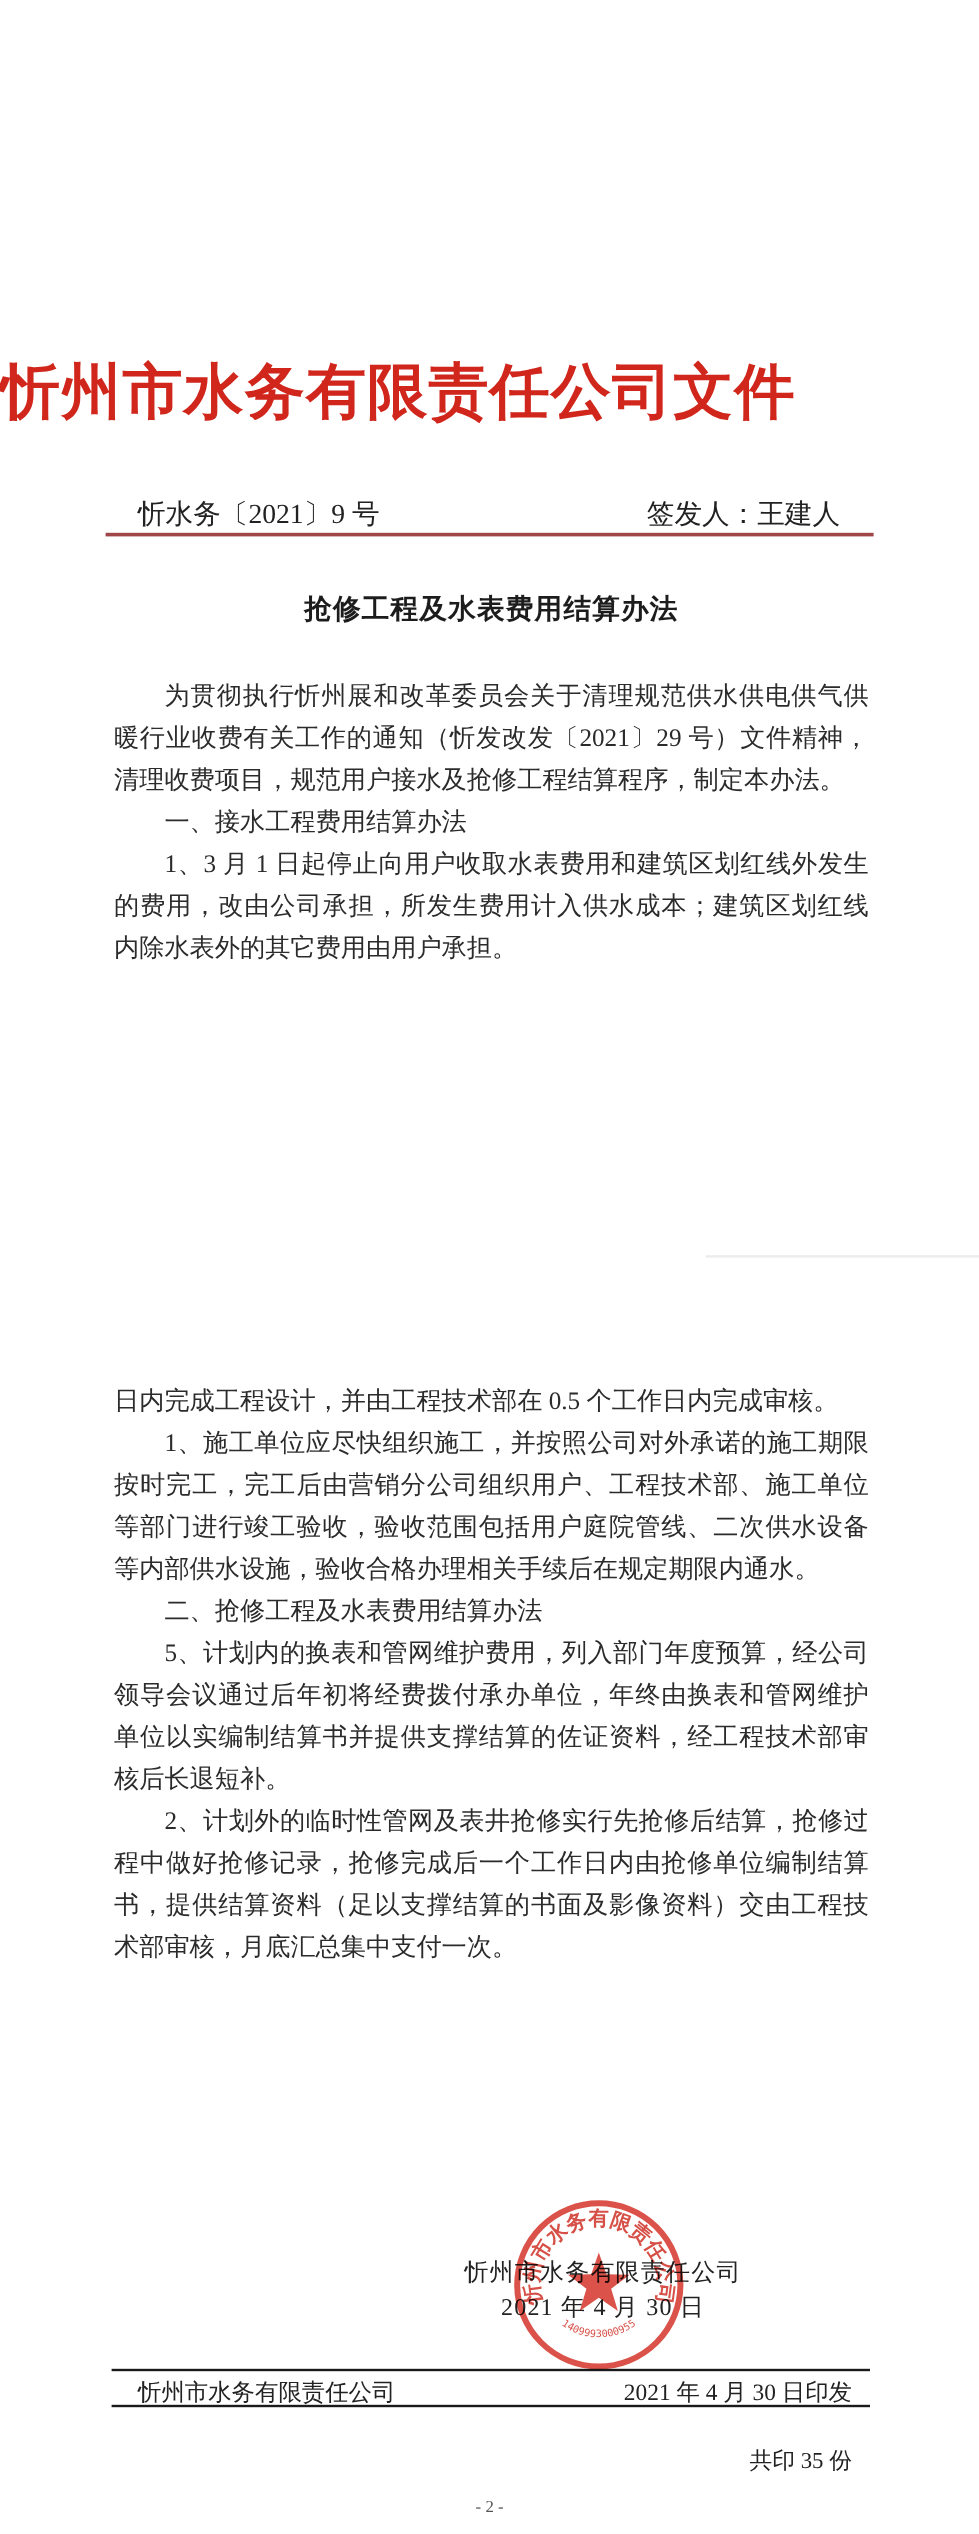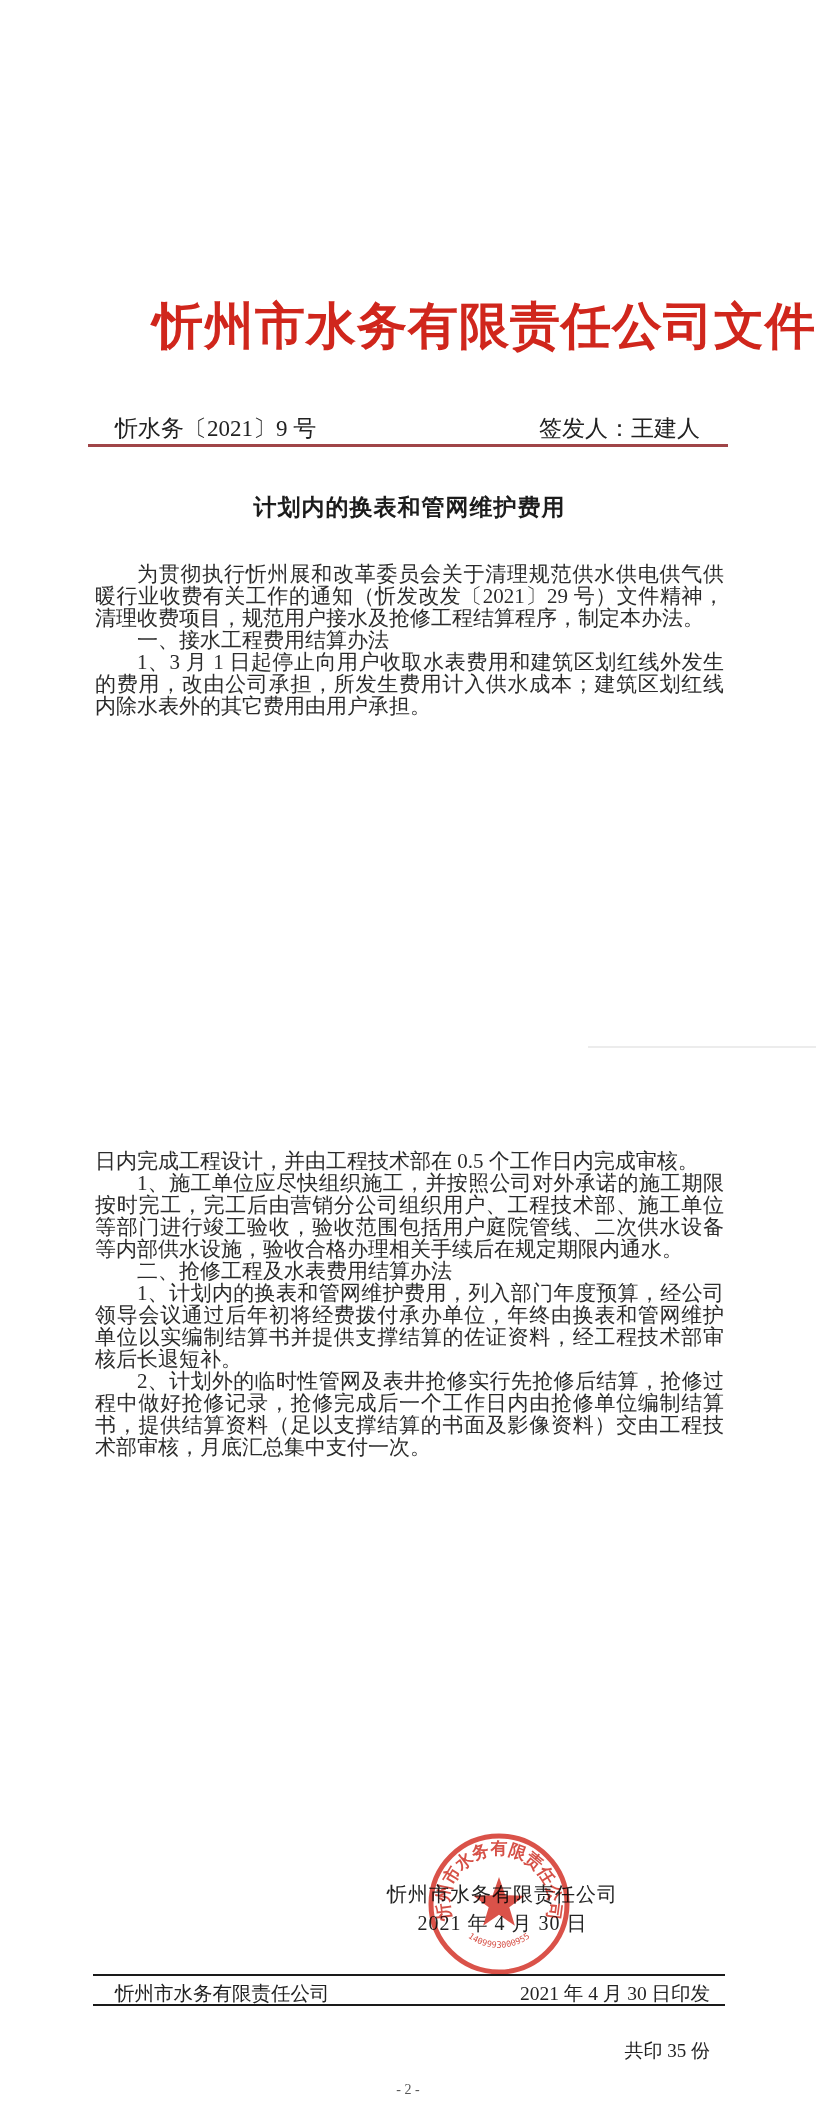--- a/index.html
+++ b/index.html
@@ -7,21 +7,21 @@
     position:relative;
     width:816px;height:2112px;
     margin:0 auto;
     background:#ffffff;
     font-family:"Liberation Serif","DejaVu Serif",serif;
     color:#2b2b2b;
     overflow:hidden;
   }
   .masthead{
     position:absolute;top:293px;left:0;width:816px;
-    text-align:right;
+    text-align:left;
     font-size:50px;font-weight:bold;
     letter-spacing:1px;
     color:#d0261c;
     white-space:nowrap;
     font-family:Liberation Serif, serif;
   }
   .docline{
     position:absolute;top:413px;left:115px;width:585px;
     display:flex;justify-content:space-between;align-items:baseline;
     font-size:23px;color:#222;
@@ -32,21 +32,21 @@
     background:#a04548;
   }
   .doc-title{
     position:absolute;top:492px;left:95px;width:629px;margin:0;
     text-align:center;
     font-size:23px;font-weight:bold;color:#1c1c1c;
     letter-spacing:1px;
   }
   .body-block{
     position:absolute;left:95px;width:629px;
-    font-size:21px;line-height:22px;
+    font-size:21px;line-height:35px;
     text-align:justify;
     color:#2b2b2b;
   }
   .body-page1{top:563px;}
   .body-page2{top:1150px;}
   .body-block p{margin:0;padding:0;}
   .body-block p.indent{text-indent:2em;}
   .page-edge{
     position:absolute;top:1046px;left:588px;width:228px;height:2px;
     background:#ececec;
@@ -88,35 +88,35 @@
 
   <div class="masthead">忻州市水务有限责任公司文件</div>
 
   <div class="docline">
     <span>忻水务〔2021〕9 号</span>
     <span>签发人：王建人</span>
   </div>
 
   <div class="red-rule"></div>
 
-  <h1 class="doc-title">计划内的换表和管网维护费用</h1>
+  <h1 class="doc-title">抢修工程及水表费用结算办法</h1>
 
   <div class="body-block body-page1">
     <p class="indent">为贯彻执行忻州展和改革委员会关于清理规范供水供电供气供暖行业收费有关工作的通知（忻发改发〔2021〕29 号）文件精神，清理收费项目，规范用户接水及抢修工程结算程序，制定本办法。</p>
     <p class="indent">一、接水工程费用结算办法</p>
     <p class="indent">1、3 月 1 日起停止向用户收取水表费用和建筑区划红线外发生的费用，改由公司承担，所发生费用计入供水成本；建筑区划红线内除水表外的其它费用由用户承担。</p>
   </div>
 
   <div class="page-edge"></div>
 
   <div class="body-block body-page2">
     <p>日内完成工程设计，并由工程技术部在 0.5 个工作日内完成审核。</p>
     <p class="indent">1、施工单位应尽快组织施工，并按照公司对外承诺的施工期限按时完工，完工后由营销分公司组织用户、工程技术部、施工单位等部门进行竣工验收，验收范围包括用户庭院管线、二次供水设备等内部供水设施，验收合格办理相关手续后在规定期限内通水。</p>
     <p class="indent">二、抢修工程及水表费用结算办法</p>
-    <p class="indent">1、计划内的换表和管网维护费用，列入部门年度预算，经公司领导会议通过后年初将经费拨付承办单位，年终由换表和管网维护单位以实编制结算书并提供支撑结算的佐证资料，经工程技术部审核后长退短补。</p>
+    <p class="indent">5、计划内的换表和管网维护费用，列入部门年度预算，经公司领导会议通过后年初将经费拨付承办单位，年终由换表和管网维护单位以实编制结算书并提供支撑结算的佐证资料，经工程技术部审核后长退短补。</p>
     <p class="indent">2、计划外的临时性管网及表井抢修实行先抢修后结算，抢修过程中做好抢修记录，抢修完成后一个工作日内由抢修单位编制结算书，提供结算资料（足以支撑结算的书面及影像资料）交由工程技术部审核，月底汇总集中支付一次。</p>
   </div>
 
   <div class="signature">
     <div>忻州市水务有限责任公司</div>
     <div>2021 年 4 月 30 日</div>
   </div>
 
   <svg class="seal" viewBox="0 0 150 150" aria-hidden="true">
     <defs>

